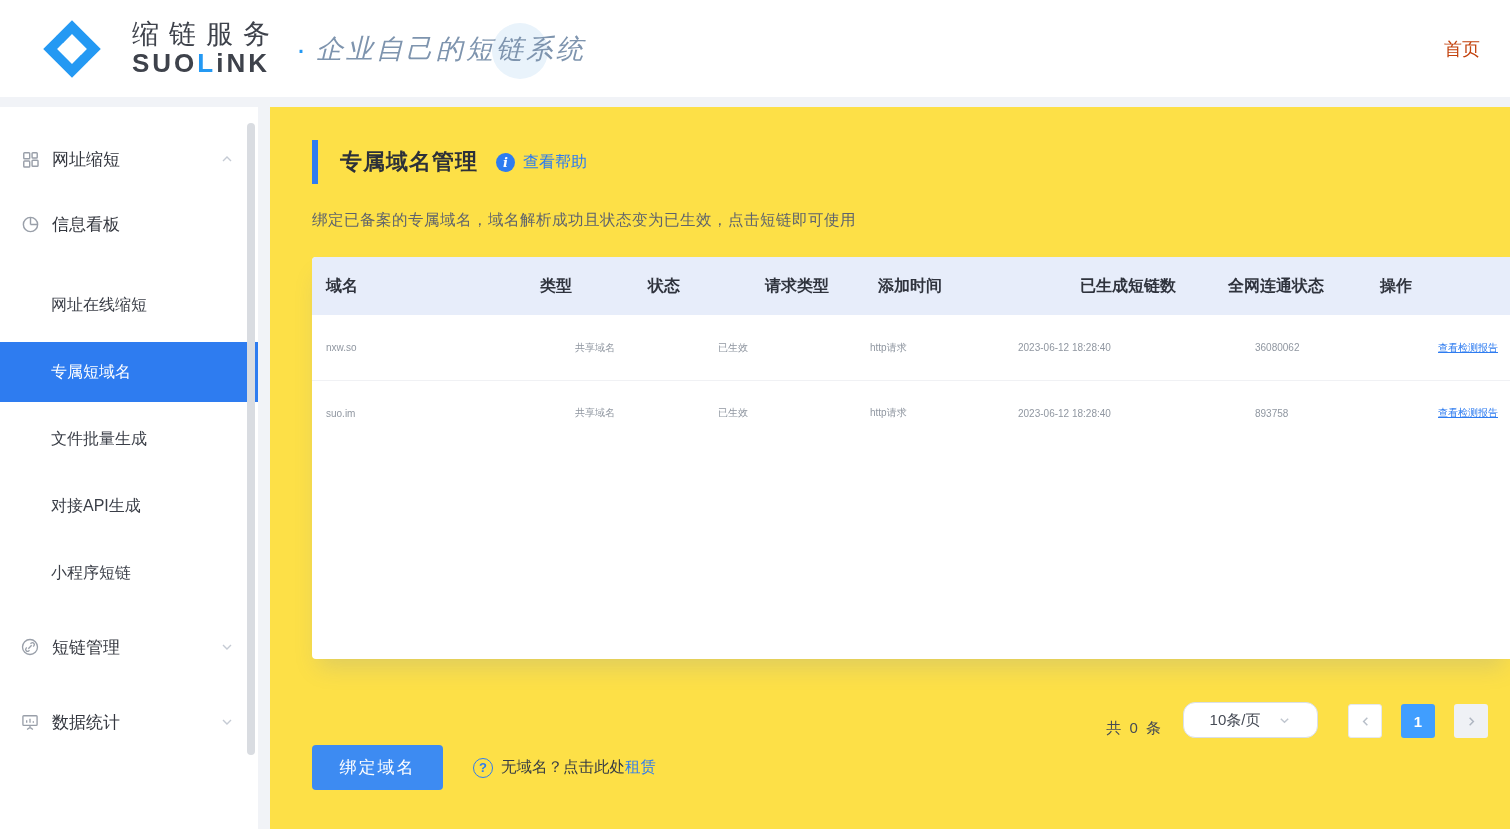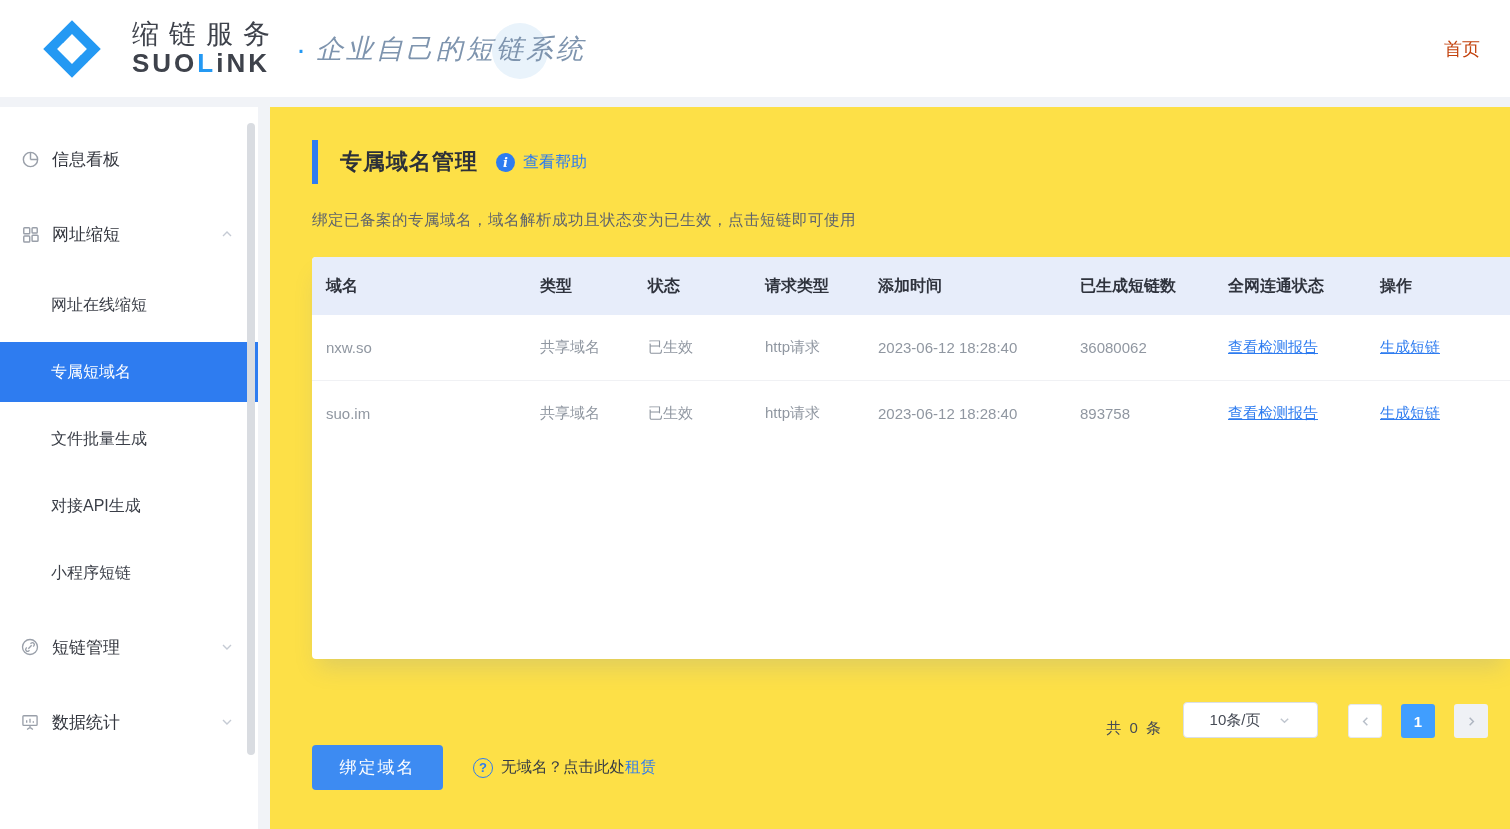--- a/index.html
+++ b/index.html
@@ -66,29 +66,29 @@
   .description { margin-top:26px; font-size:15.5px; color:#5e636d; letter-spacing:0.5px; }
   
   .table-card {
     margin-top:26px; width:1198px; background:#ffffff;
     border-radius:4px 0 0 4px;
     box-shadow:0 14px 22px -6px rgba(96,126,196,0.20);
   }
   .t-row { display:grid; grid-template-columns:214px 108px 117px 113px 202px 148px 152px 1fr; align-items:center; padding-left:14px; }
   .t-head { background:#e7edfa; height:58px; border-radius:4px 0 0 0; }
   .t-head .t-cell { font-size:16px; font-weight:bold; color:#2f333d; }
-  .t-body-row { height:65px; font-size:15px; color:#9097a1; }
+  .t-body-row { height:65px; font-size:10px; color:#9097a1;gap:35px; }
   .t-body-row + .t-body-row { border-top:1px solid #f0f1f4; }
   .t-link { color:#2e7cf0; text-decoration:underline; cursor:pointer; }
   .t-filler { height:214px; }
   
   .pagination { display:flex; align-items:flex-end; justify-content:flex-end; margin-top:43px; padding-right:22px; }
   .pg-total { font-size:15px; color:#454a54; margin-right:20px; letter-spacing:2px; }
   .pg-select {
-    width:135px; height:36px; border:1px solid #dadfe7; border-radius:4px; background:#fff;
+    width:135px; height:36px; border:1px solid #dadfe7; border-radius:12px; background:#fff;
     display:flex; align-items:center; justify-content:center; gap:18px;
     font-size:15px; color:#464b55; cursor:pointer; margin-right:30px;
   }
   .pg-btn {
     width:34px; height:34px; border-radius:3px; display:flex; align-items:center; justify-content:center;
     cursor:pointer; margin-left:19px; font-size:14px;
   }
   .pg-prev { background:#ffffff; border:1px solid #e5e8ee; }
   .pg-page { background:#409eff; color:#ffffff; font-weight:bold; font-size:15px; }
   .pg-next { background:#eff1f5; }
@@ -131,45 +131,45 @@
   <div class="header-nav">
     <span class="nav-home">首页</span>
   </div>
 </div>
 
 <div class="page">
 
   <div class="sidebar">
     <div class="side-scrollbar"></div>
 
-    <div class="side-item">
-      <span class="icon">
-        <svg width="19" height="19" viewBox="0 0 24 24" fill="none" stroke="#999fa9" stroke-width="1.8">
-          <circle cx="12" cy="12" r="9"></circle>
-            <path d="M12 12 V3.2 M12 12 H20.8"></path>
-        </svg>
-      </span>
-      <span>信息看板</span>
-    </div>
-
     <div class="side-item" style="margin-bottom:17px;">
       <span class="icon">
         <svg width="19" height="19" viewBox="0 0 24 24" fill="none" stroke="#999fa9" stroke-width="1.8">
           <rect x="3.5" y="3.5" width="7.5" height="7.5" rx="1"></rect>
             <rect x="14" y="3.5" width="6.5" height="6.5" rx="1"></rect>
           <rect x="3.5" y="14" width="7.5" height="7.5" rx="1"></rect>
             <rect x="14" y="13" width="7.5" height="7.5" rx="1"></rect>
         </svg>
       </span>
       <span>网址缩短</span>
       <span class="chevron">
         <svg width="14" height="14" viewBox="0 0 14 14" fill="none" stroke="#c5cbd4" stroke-width="1.4">
             <polyline points="3,9 7,5 11,9"></polyline>
           </svg>
       </span>
+    </div>
+
+    <div class="side-item">
+      <span class="icon">
+        <svg width="19" height="19" viewBox="0 0 24 24" fill="none" stroke="#999fa9" stroke-width="1.8">
+          <circle cx="12" cy="12" r="9"></circle>
+            <path d="M12 12 V3.2 M12 12 H20.8"></path>
+        </svg>
+      </span>
+      <span>信息看板</span>
     </div>
 
     <div class="submenu">
       <div class="sub-item">网址在线缩短</div>
       <div class="sub-item active">专属短域名</div>
       <div class="sub-item">文件批量生成</div>
       <div class="sub-item">对接API生成</div>
       <div class="sub-item">小程序短链</div>
     </div>
 

